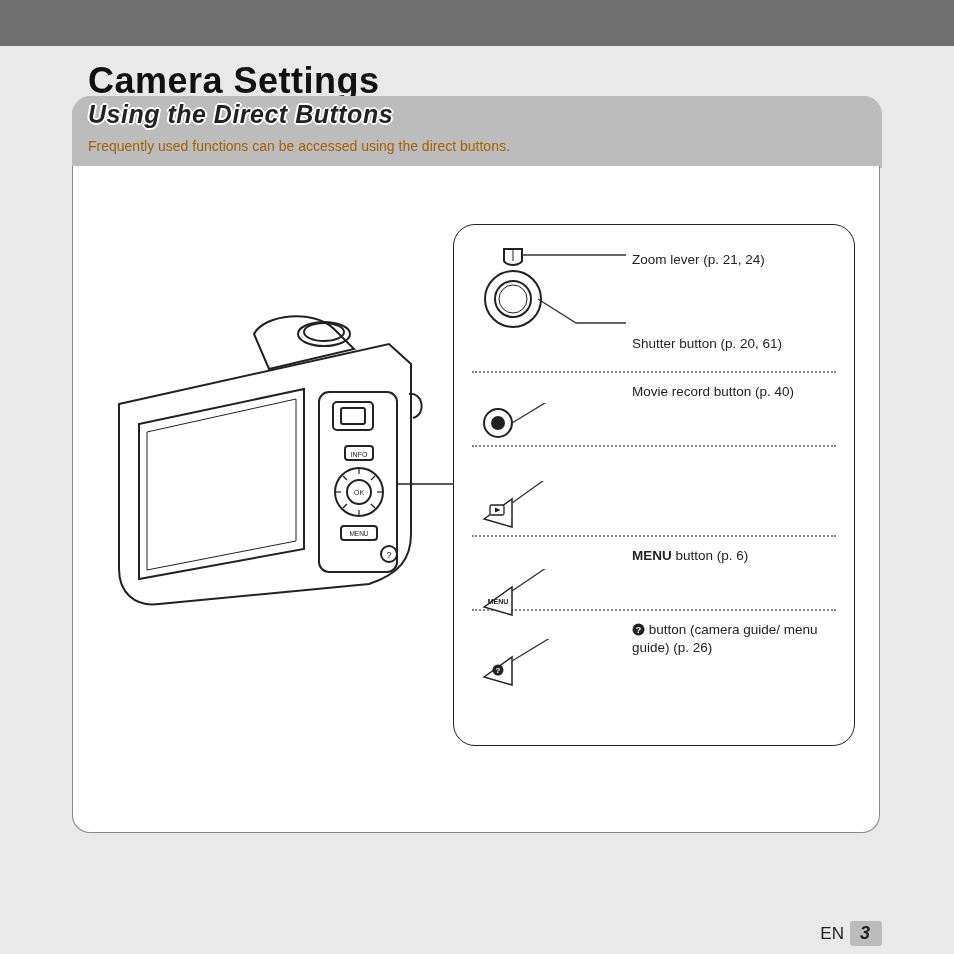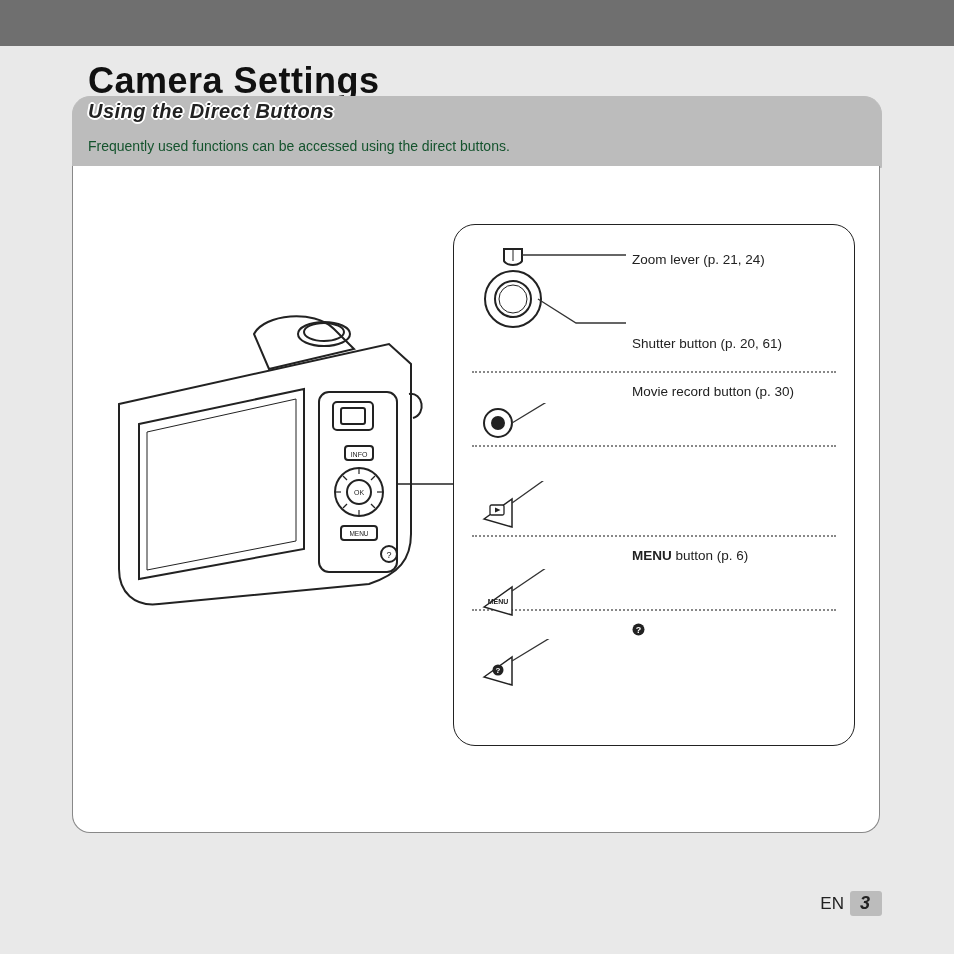--- a/index.html
+++ b/index.html
@@ -38,40 +38,40 @@
     border-radius: 18px 18px 0 0;
     border: 1px solid #bcbcbc;
   }
   .subtitle {
     position: absolute;
     left: 88px;
     top: 100px;
     font-family: Arial, Helvetica, sans-serif;
     font-weight: 900;
     font-style: italic;
-    font-size: 20px;
+    font-size: 25px;
     letter-spacing: .5px;
     color: #222;
     
     text-shadow:
       -1px -1px 0 #fff,
        1px -1px 0 #fff,
       -1px  1px 0 #fff,
        1px  1px 0 #fff,
       -2px  0   0 #fff,
        2px  0   0 #fff,
        0   -2px 0 #fff,
        0    2px 0 #fff;
   }
   .intro-text {
     position: absolute;
     left: 88px;
     top: 138px;
     font-size: 14px;
-    color: #14532d;
+    color: #a16207;
   }
   
   .white-box {
     position: absolute;
     left: 72px;
     top: 166px;
     width: 806px;
     height: 666px;
     background: #fff;
     border: 1.5px solid #888;
@@ -115,21 +115,21 @@
     position: absolute;
     left: 16px;
     top: 108px;
     width: 360px;
     height: 360px;
   }
   
   .footer {
     position: absolute;
     right: 72px;
-    bottom: 38px;
+    bottom: 8px;
     display: flex;
     align-items: center;
     gap: 6px;
   }
   .lang {
     font-size: 17px;
     color: #222;
   }
   .page-tab {
     background: #bcbcbc;
@@ -215,42 +215,42 @@
     <div style="position:absolute; left:178px; top:26px;" class="callout-row">
       <span>Zoom lever (p. 21, 24)</span>
     </div>
     <div style="position:absolute; left:178px; top:94px;" class="callout-row">
       <span>Shutter button (p. 20, 61)</span>
     </div>
 
     <hr class="dots" style="position:absolute; left:18px; right:18px; top:134px;">
 
     <div style="position:absolute; left:178px; top:158px;" class="callout-row">
-      <span>Movie record button (p. 30)</span>
+      <span>Movie record button (p. 40)</span>
     </div>
 
     <hr class="dots" style="position:absolute; left:18px; right:18px; top:208px;">
 
 
     <hr class="dots" style="position:absolute; left:18px; right:18px; top:298px;">
 
     <div style="position:absolute; left:178px; top:322px;" class="callout-row">
       <span>
         <span class="bold">MENU</span><span> button (p. 6)</span>
       </span>
     </div>
 
     <hr class="dots" style="position:absolute; left:18px; right:18px; top:372px;">
 
     <div style="position:absolute; left:178px; top:396px; max-width:200px;" class="callout-row">
       <span>
         <svg width="13" height="13" style="vertical-align:-2px">
           <circle cx="6.5" cy="6.5" r="6" fill="#222"></circle>
           <text x="6.5" y="10" font-size="9" font-weight="700" text-anchor="middle" fill="#fff">?</text>
-        </svg>
+        </svg><span> button (camera guide/ menu guide) (p. 26)</span>
       </span>
     </div>
 
     <svg class="zoom-shutter-svg" width="170" height="120">
       <g fill="none" stroke="#222" stroke-width="2">
 
         <path d="M38 8 L56 8 L56 20 C56 20 54 24 47 24 C40 24 38 20 38 20 Z"></path>
         <line x1="47" y1="8" x2="47" y2="20" stroke-width="1"></line>
 
         <circle cx="47" cy="58" r="28"></circle>

